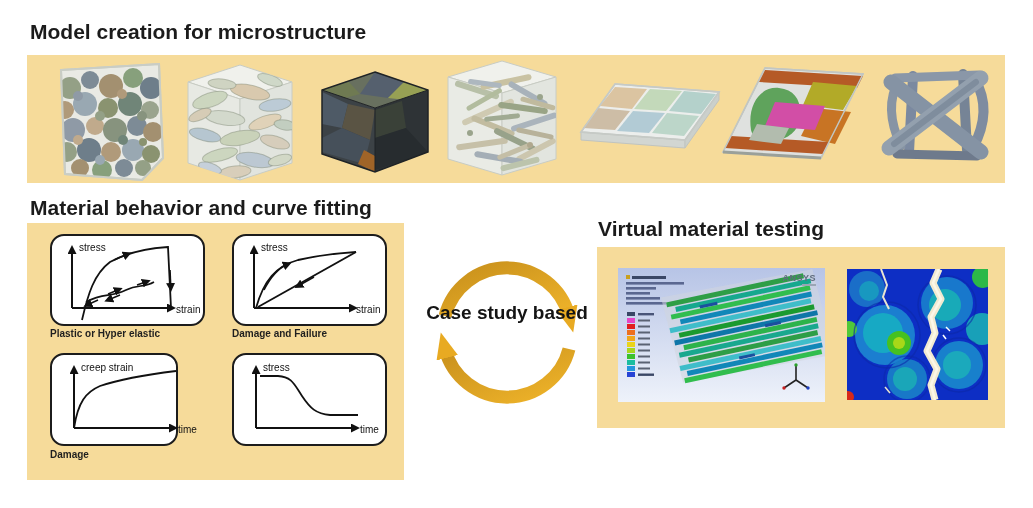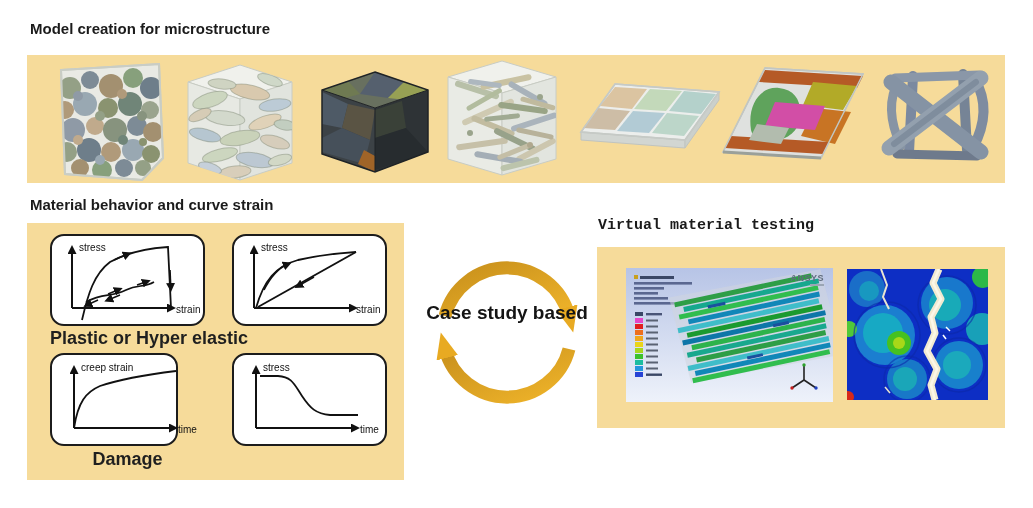--- a/index.html
+++ b/index.html
@@ -1,23 +1,23 @@
 <!DOCTYPE html>
 <html style="--banner: #F6DB9A; --arrow: #E2A21E; --title: #1B1B1B; --heatmap-base: #0D2EC4; --crack: #F1EAD0;"><head>
 <meta charset="utf-8">
 <style>
   html,body{margin:0;padding:0;background:#fff;}
   .stage{position:relative;width:1033px;height:508px;background:#fff;
          font-family:"Liberation Sans",sans-serif;overflow:hidden;}
   .abs{position:absolute;}
-  .sec-title{position:absolute;font-weight:700;font-size:15px;color:#1b1b1b;white-space:nowrap;}
+  .sec-title{position:absolute;font-weight:700;font-size:21px;color:#1b1b1b;white-space:nowrap;}
   .banner{position:absolute;background:var(--banner,#F6DB9A);}
   .model{position:absolute;}
   .curve-card{position:absolute;background:#fff;border:2px solid #1c1c1c;border-radius:14px;box-sizing:border-box;}
-  .card-label{position:absolute;font-size:18px;font-weight:600;color:#1f1f1f;text-align:center;white-space:nowrap;}
+  .card-label{position:absolute;font-size:10px;font-weight:600;color:#1f1f1f;white-space:nowrap;}
   .cycle-text{position:absolute;width:200px;text-align:center;font-weight:700;font-size:19px;color:#141414;line-height:27px;}
   .axis-text{font-size:10px;fill:#111;font-family:"Liberation Sans",sans-serif;}
   .ansys-text{font-size:9px;font-weight:700;fill:#5f6c7e;font-family:"Liberation Sans",sans-serif;letter-spacing:.5px;}
   svg{display:block;}
 </style>
 </head>
 <body>
 
 <div class="stage">
 
@@ -222,21 +222,21 @@
           <line x1="20" y1="16" x2="104" y2="13" stroke="#8a97a8" stroke-width="9"></line>
           <line x1="22" y1="92" x2="102" y2="94" stroke="#6e7a8c" stroke-width="9"></line>
           <line x1="16" y1="20" x2="106" y2="90" stroke="#8593a4" stroke-width="15"></line>
           <line x1="106" y1="16" x2="14" y2="86" stroke="#93a0ae" stroke-width="15"></line>
           <line x1="101" y1="20" x2="19" y2="82" stroke="#7f8d9d" stroke-width="6"></line>
         </g>
       </svg>
     </div>
   </div>
 
-  <div class="sec-title" style="left:30px;top:196px;">Material behavior and curve strain</div>
+  <div class="sec-title" style="left:30px;top:196px;">Material behavior and curve fitting</div>
 
   <div class="banner" style="left:27px;top:223px;width:377px;height:257px;">
 
     <div class="curve-card" style="left:23px;top:11px;width:155px;height:92px;">
       <svg width="151" height="88" viewBox="0 0 151 88">
         <line x1="20" y1="72" x2="20" y2="13" stroke="#111" stroke-width="2" marker-end="url(#axm)"></line>
         <line x1="20" y1="72" x2="120" y2="72" stroke="#111" stroke-width="2" marker-end="url(#axm)"></line>
         <text class="axis-text" x="27" y="15">stress</text>
         <text class="axis-text" x="124" y="77">strain</text>
         <path d="M 30,84 C 36,58 42,38 58,26 C 76,16 100,12 116,11 L 119,72" fill="none" stroke="#111" stroke-width="1.8"></path>
@@ -256,20 +256,21 @@
         <line x1="20" y1="72" x2="20" y2="13" stroke="#111" stroke-width="2" marker-end="url(#axm)"></line>
         <line x1="20" y1="72" x2="120" y2="72" stroke="#111" stroke-width="2" marker-end="url(#axm)"></line>
         <text class="axis-text" x="27" y="15">stress</text>
         <text class="axis-text" x="122" y="77">strain</text>
         <path d="M 22,72 C 30,44 42,30 64,24 C 86,19 106,17 122,16" fill="none" stroke="#111" stroke-width="1.8"></path>
         <line x1="122" y1="16" x2="24" y2="71" stroke="#111" stroke-width="1.8"></line>
         <path d="M 30,54 Q 40,34 54,28" fill="none" stroke="#111" stroke-width="1.6" marker-end="url(#axm)"></path>
         <line x1="80" y1="41" x2="64" y2="50" stroke="#111" stroke-width="1.6" marker-end="url(#axm)"></line>
       </svg>
     </div>
+    <div class="card-label" style="left:205px;top:105px;width:155px;">Damage and Failure</div>
 
     <div class="curve-card" style="left:23px;top:130px;width:128px;height:93px;">
       <svg width="151" height="89" viewBox="0 0 151 89">
         <line x1="22" y1="73" x2="22" y2="14" stroke="#111" stroke-width="2" marker-end="url(#axm)"></line>
         <line x1="22" y1="73" x2="122" y2="73" stroke="#111" stroke-width="2" marker-end="url(#axm)"></line>
         <text class="axis-text" x="29" y="16">creep strain</text>
         <text class="axis-text" x="126" y="78">time</text>
         <path d="M 22,73 C 26,47 34,37 48,31 C 72,23 100,19 124,16" fill="none" stroke="#111" stroke-width="1.8"></path>
       </svg>
     </div>
@@ -289,25 +290,25 @@
   <div class="abs" style="left:432px;top:250px;">
     <svg width="150" height="164" viewBox="0 0 150 164">
       <path d="M 13,66 A 64 64 0 0 1 137,66" fill="none" stroke="url(#goldg)" stroke-width="13" marker-end="url(#goldArrow)"></path>
       <path d="M 137,99 A 64 64 0 0 1 13,99" fill="none" stroke="url(#goldg)" stroke-width="13" marker-end="url(#goldArrow)"></path>
     </svg>
   </div>
   <div class="cycle-text" style="left:407px;top:299px;text-align:center;">
     <div>Case study based</div>
   </div>
 
-  <div class="sec-title" style="left:598px;top:217px;font-family:Liberation Mono, monospace;">Virtual material testing</div>
+  <div class="sec-title" style="left:598px;top:217px;">Virtual material testing</div>
 
   <div class="banner" style="left:597px;top:247px;width:408px;height:181px;">
 
-    <div class="abs" style="left:21px;top:21px;margin-left:8px;">
+    <div class="abs" style="left:21px;top:21px;">
       <svg width="207" height="134" viewBox="0 0 207 134">
         <rect width="207" height="134" fill="url(#ansysbg)"></rect>
 
         <rect x="8" y="7" width="4" height="4" fill="#c8a020"></rect>
         <rect x="14" y="8" width="34" height="3" fill="#3a4766"></rect>
         <rect x="8" y="14" width="58" height="2.6" fill="#5a6790"></rect>
         <rect x="8" y="19" width="30" height="2.6" fill="#5a6790"></rect>
         <rect x="8" y="24" width="24" height="2.6" fill="#5a6790"></rect>
         <rect x="8" y="29" width="34" height="2.6" fill="#5a6790"></rect>
         <rect x="8" y="34" width="40" height="2.6" fill="#5a6790"></rect>

